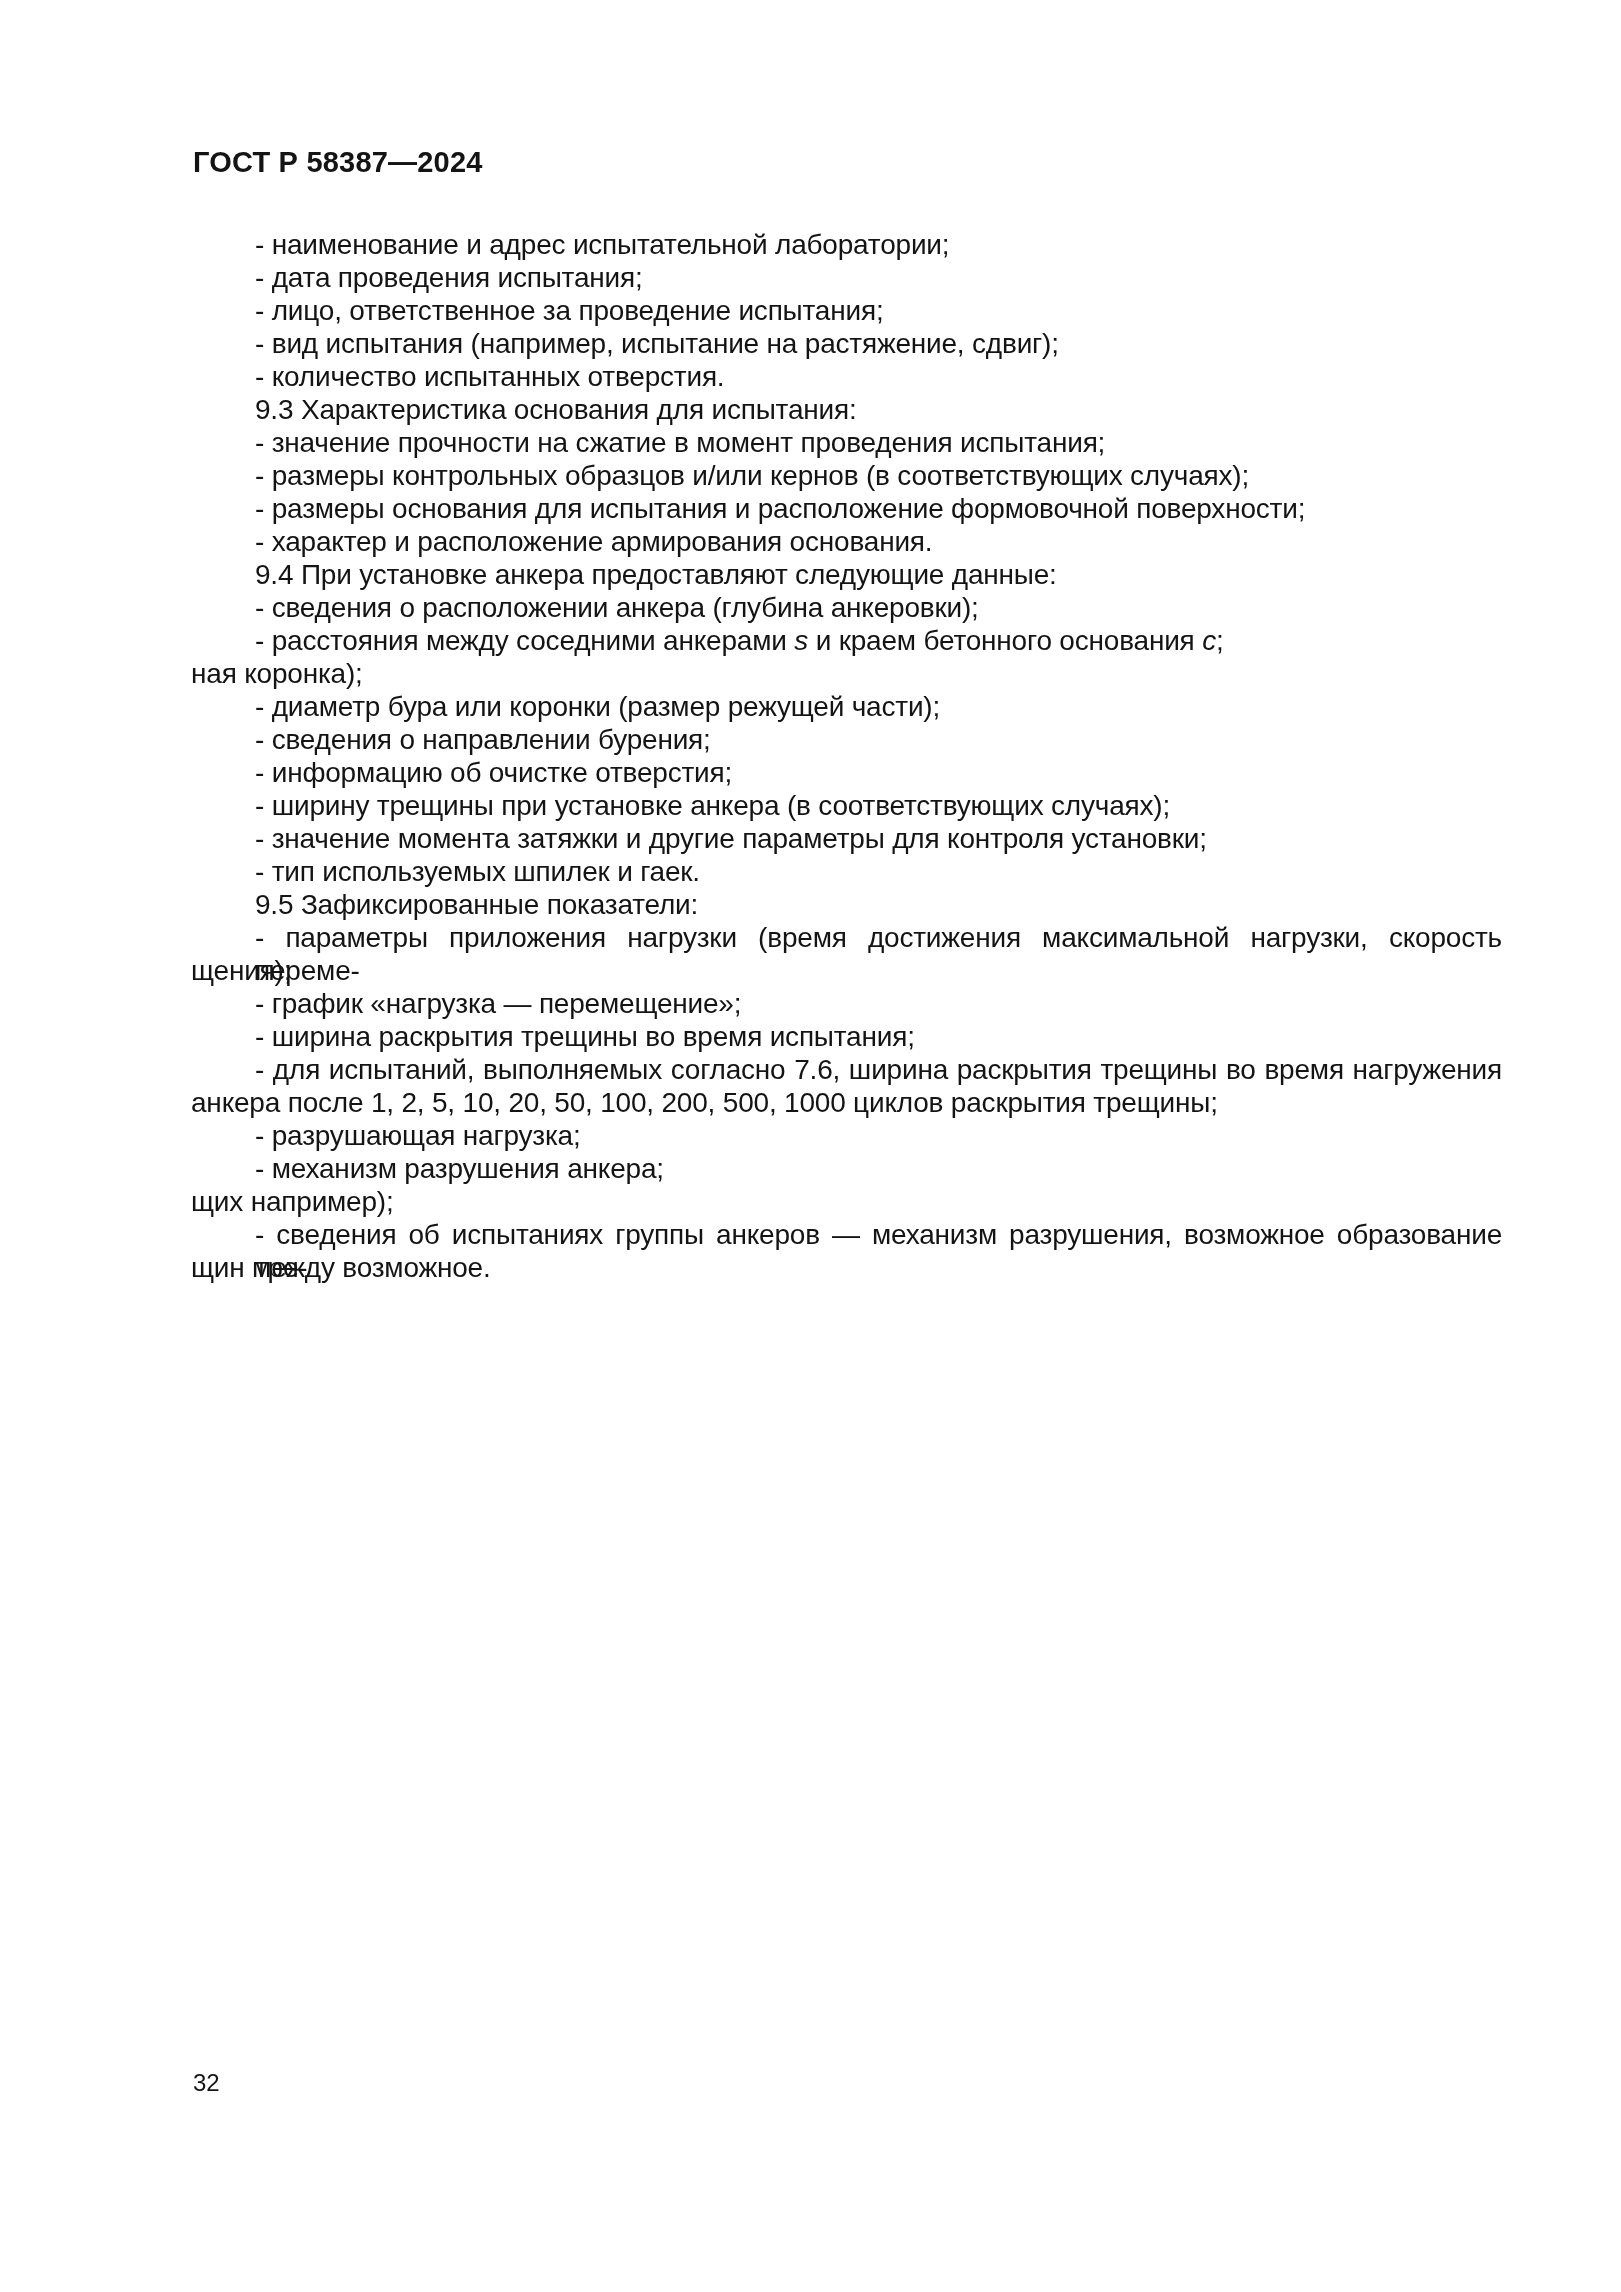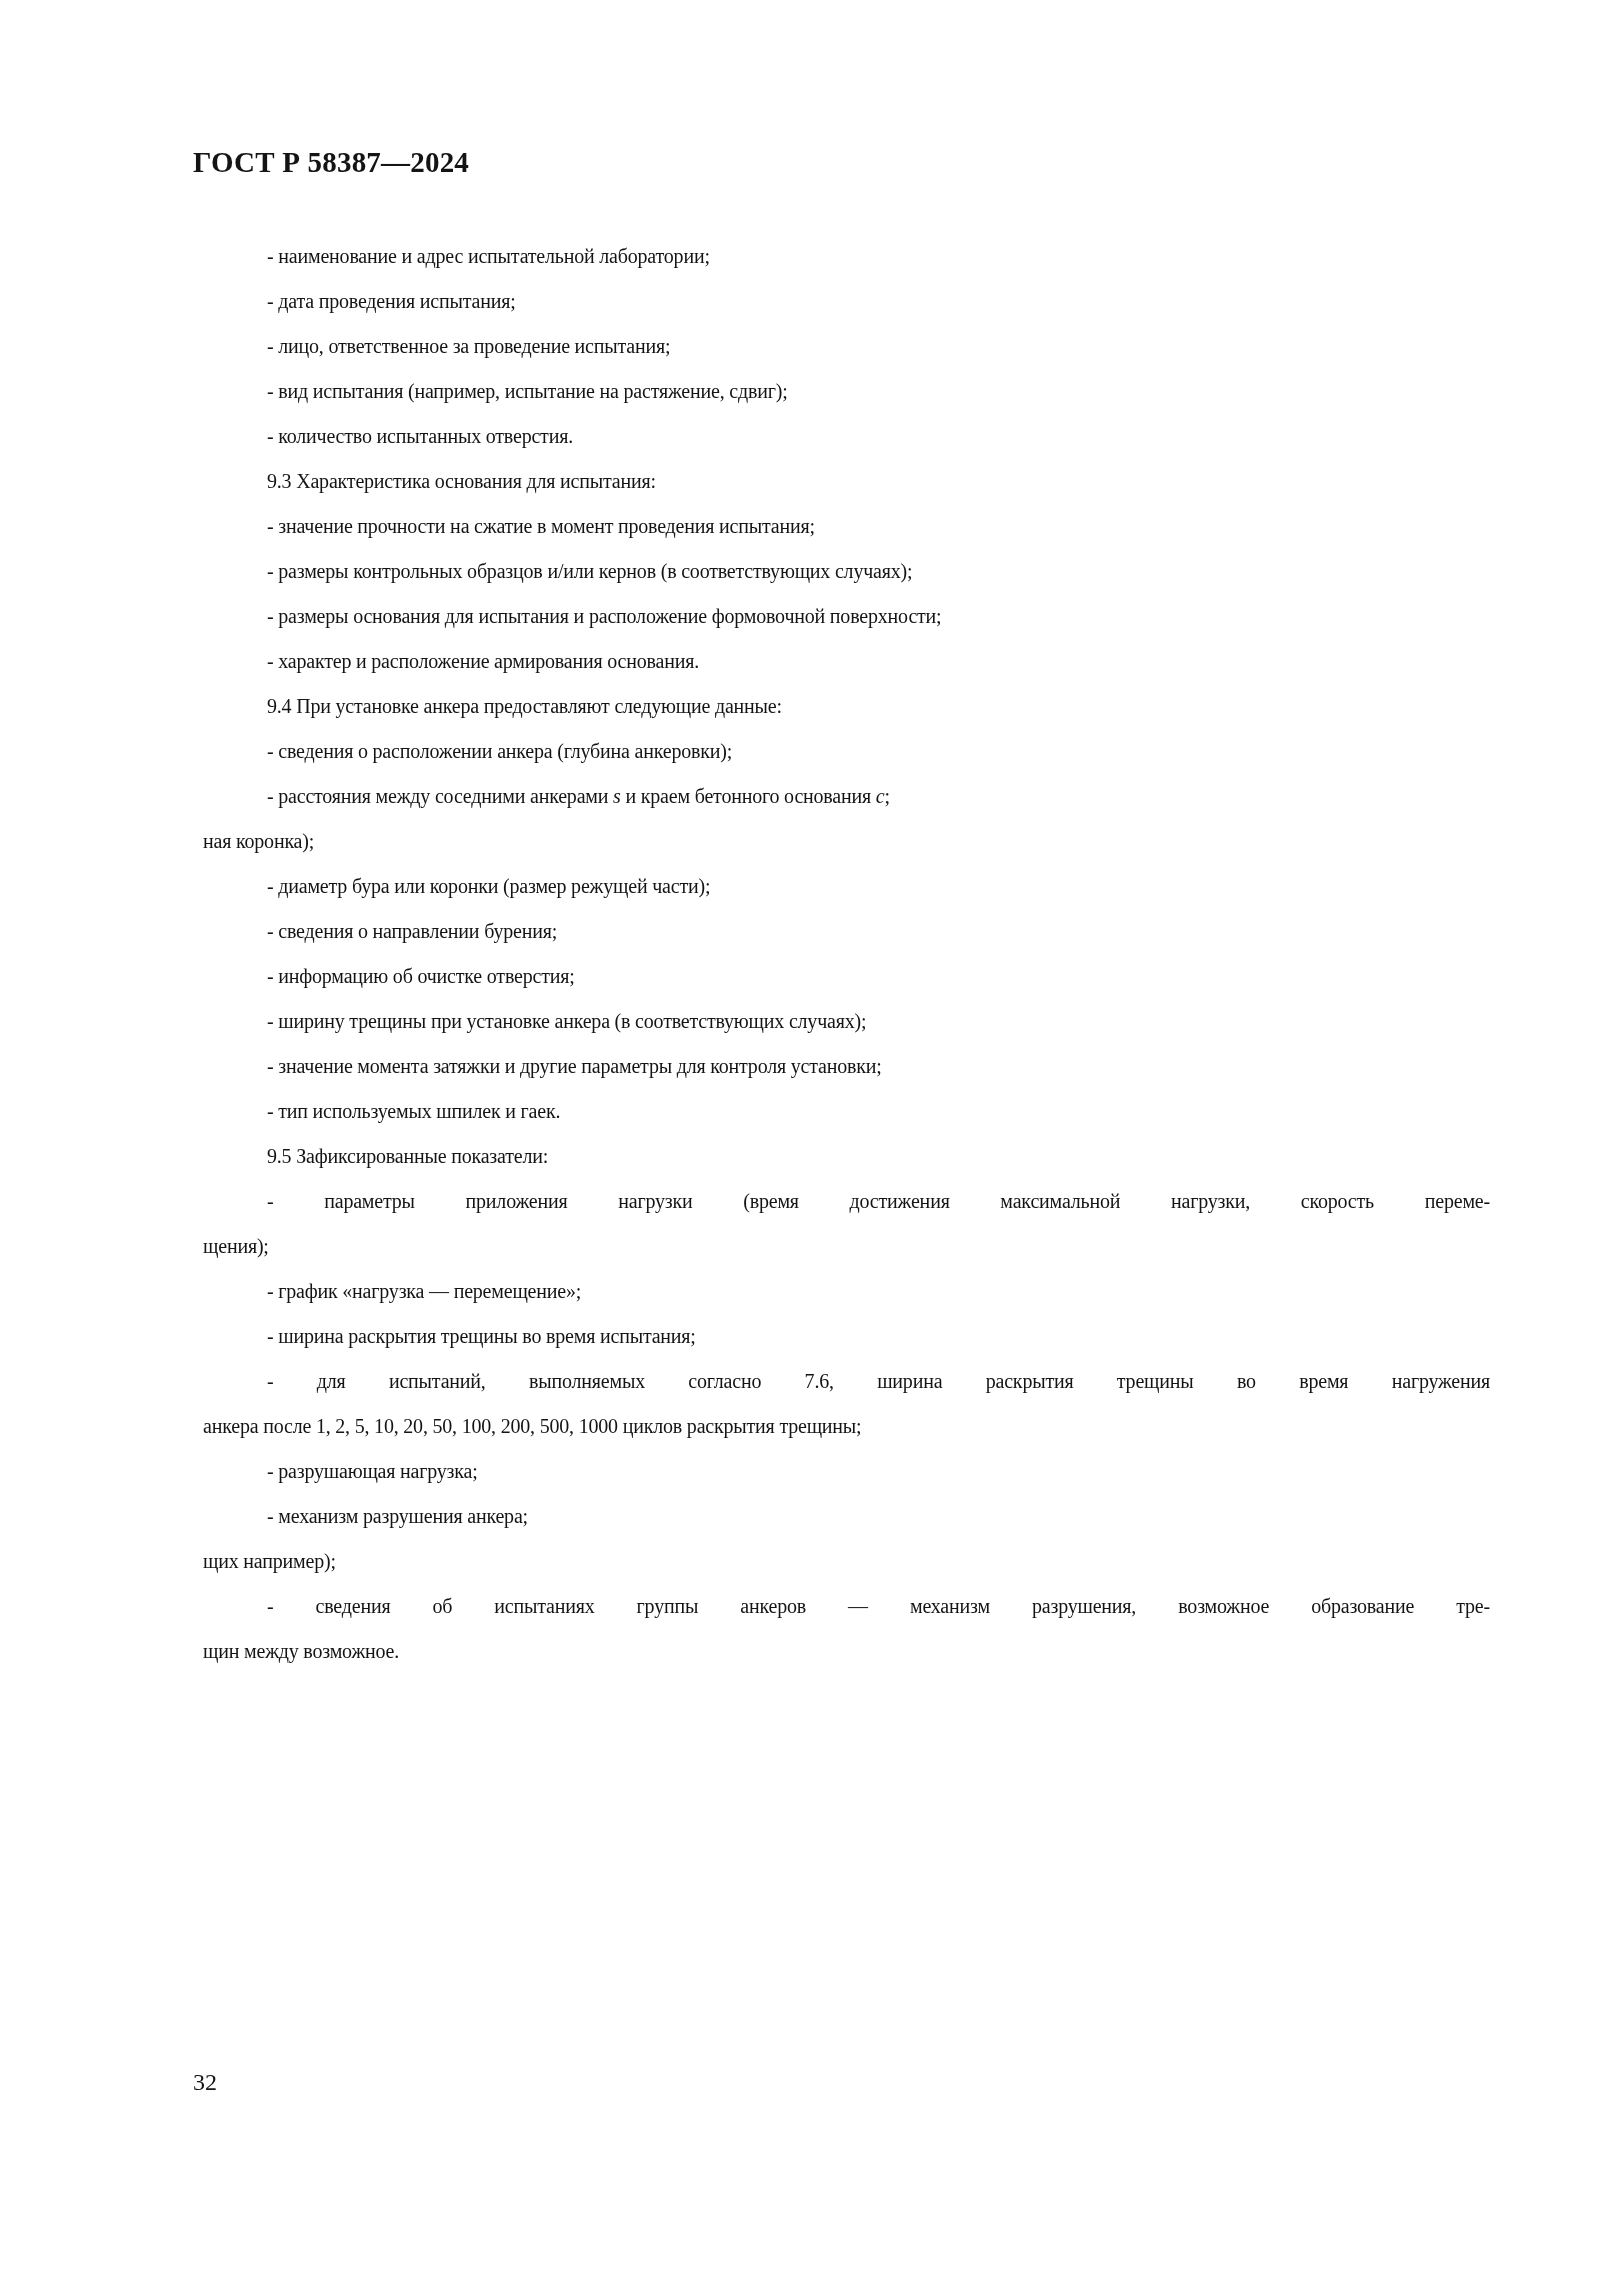--- a/index.html
+++ b/index.html
@@ -5,44 +5,44 @@
   html, body {
     margin: 0;
     padding: 0;
     background: #ffffff;
   }
   .page {
     position: relative;
     width: 1621px;
     height: 2293px;
     background: #ffffff;
-    font-family: Liberation Serif, serif;
+    font-family: Liberation Sans, sans-serif;
     color: #141414;
     overflow: hidden;
   }
   .doc-header {
     position: absolute;
     left: 193px;
     top: 146px;
     font-size: 29px;
     line-height: 33px;
     font-weight: bold;
     letter-spacing: 0.2px;
     white-space: nowrap;
   }
   .doc-body {
     position: absolute;
     left: 191px;
     top: 228px;
     width: 1311px;
   }
   .ln {
-    margin: 12px;
+    margin: 0;
     padding: 0;
-    font-size: 20px;
+    font-size: 28px;
     line-height: 33px;
     height: 33px;
     letter-spacing: -0.2px;
     text-align: left;
     white-space: normal;
   }
   .ln.ind {
     padding-left: 64px;
   }
   .ln.fill {

